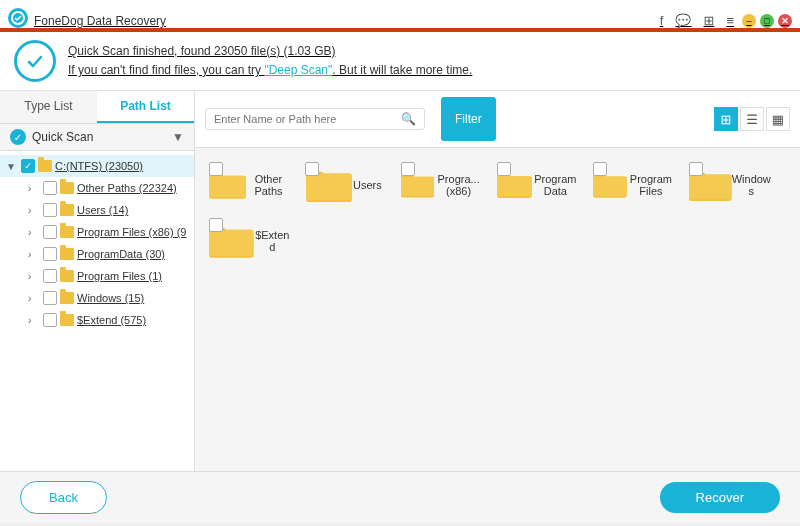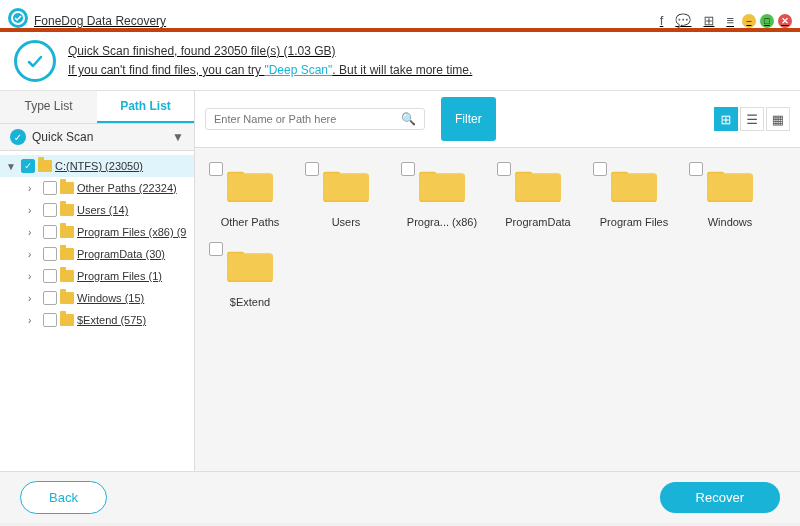--- a/index.html
+++ b/index.html
@@ -185,27 +185,25 @@
       display: flex;
       flex-wrap: wrap;
       align-content: flex-start;
       padding: 10px;
       gap: 6px;
       overflow-y: auto;
     }
     .file-item {
       width: 90px;
       display: flex;
-      flex-direction: column;
       align-items: center;
       padding: 8px 4px 4px;
       cursor: pointer;
       border-radius: 4px;
       position: relative;
-      gap: 12px;
     }
     .file-check {
       position: absolute;
       top: 4px; left: 4px;
       width: 14px; height: 14px;
       border: 1px solid #aaa;
       border-radius: 2px;
       background: white;
     }
     .file-name { font-size: 11px; color: #333; text-align: center; word-break: break-word; }

